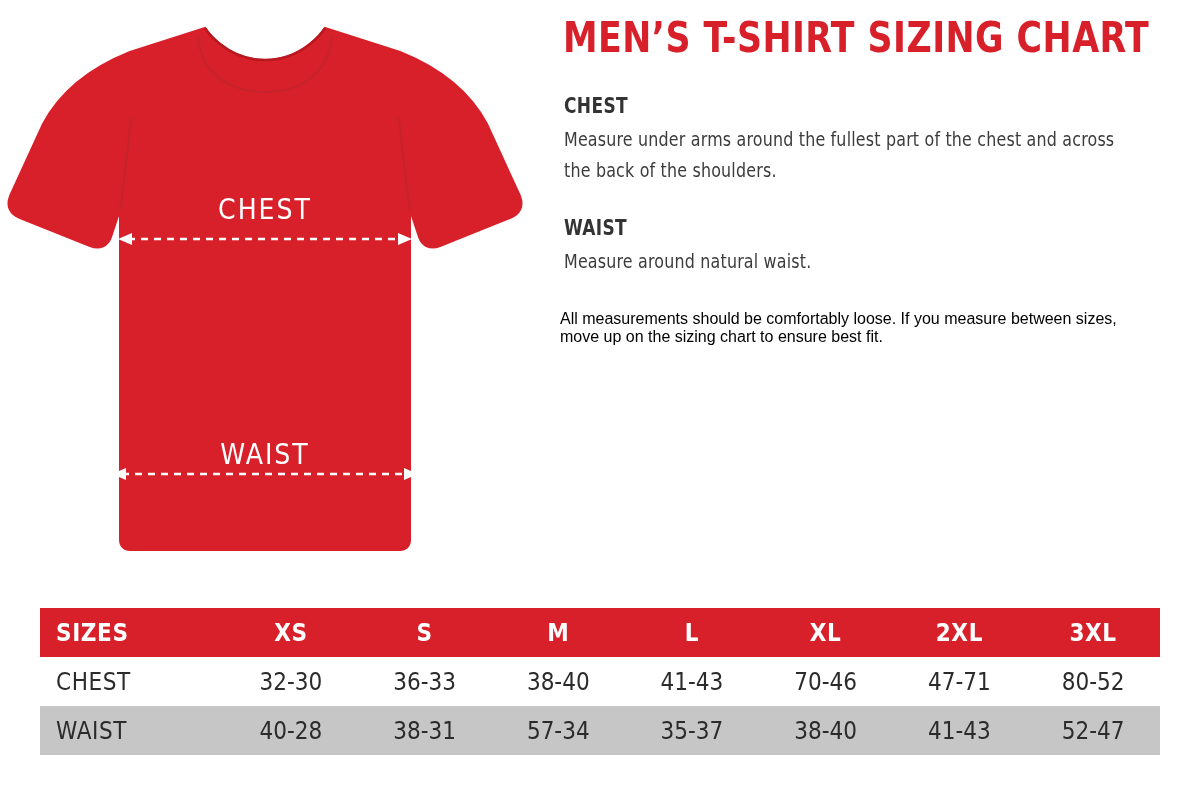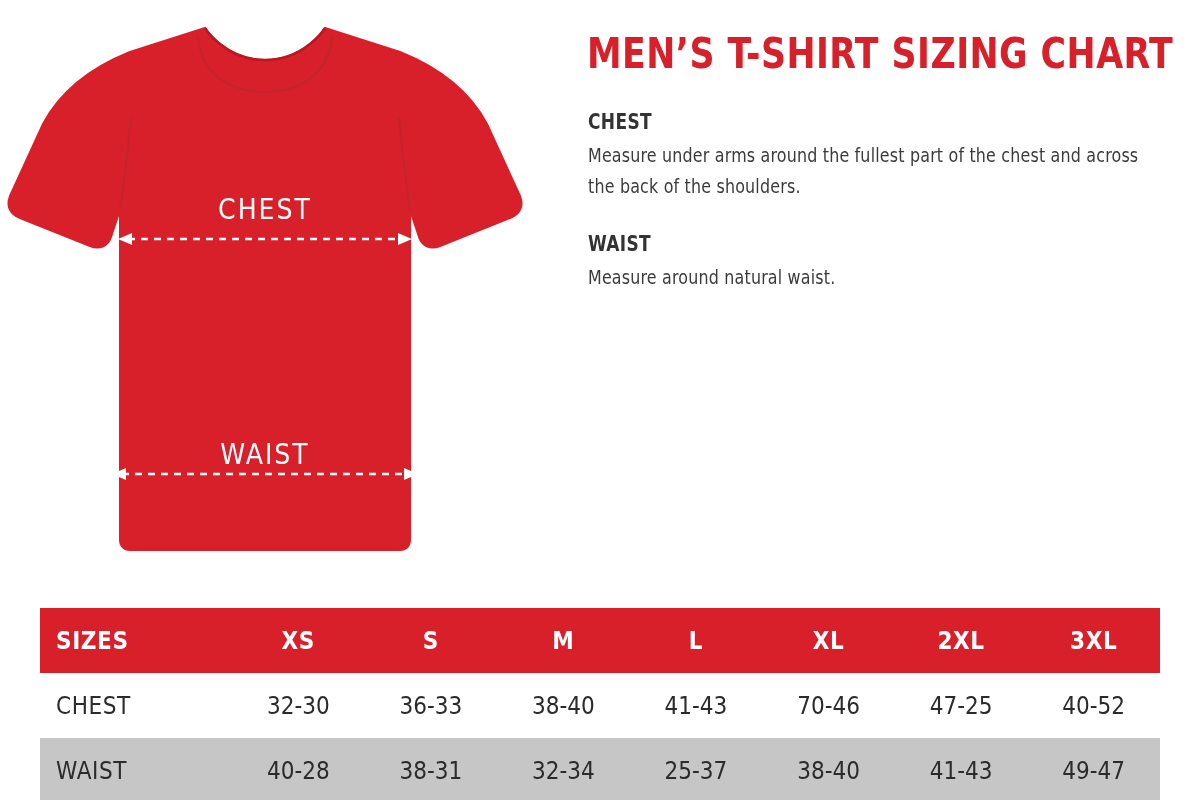--- a/index.html
+++ b/index.html
@@ -28,23 +28,22 @@
     height: 590px;
   }
   .illustration svg {
     display: block;
   }
 
   
   .info {
     position: absolute;
     left: 560px;
-    top: 32px;
+    top: 16px;
     width: 600px;
-    margin-left: 24px;
   }
   .main-title {
     color: #d8202a;
     font-size: 42px;
     line-height: 1.05;
     font-weight: bold;
     letter-spacing: 0.5px;
     font-family: "DejaVu Sans Condensed", "Liberation Sans Narrow", "Liberation Sans", sans-serif;
     transform: scaleX(0.92);
     transform-origin: left top;
@@ -86,21 +85,21 @@
   .size-table {
     position: absolute;
     left: 40px;
     top: 608px;
     width: 1120px;
     border-collapse: collapse;
     table-layout: fixed;
   }
   .size-table th,
   .size-table td {
-    padding: 8px;
+    padding: 0;
     height: 49px;
     font-size: 24px;
     text-align: center;
     font-family: "DejaVu Sans Condensed", "Liberation Sans Narrow", "Liberation Sans", sans-serif;
   }
   .size-table thead th {
     background: #d8202a;
     color: #ffffff;
     font-weight: bold;
     letter-spacing: 0.6px;
@@ -186,20 +185,23 @@
     <div class="section">
       <h3>CHEST</h3>
       <p>Measure under arms around the fullest part of the chest and across the back of the shoulders.</p>
     </div>
 
     <div class="section tight">
       <h3>WAIST</h3>
       <p>Measure around natural waist.</p>
     </div>
 
+    <div class="note">
+      <p>All measurements should be comfortably loose. If you measure between sizes, move up on the sizing chart to ensure best fit.</p>
+    </div>
   </div>
 
   <table class="size-table">
     <thead>
       <tr>
         <th class="first">SIZES</th>
         <th>XS</th>
         <th>S</th>
         <th>M</th>
         <th>L</th>
@@ -209,29 +211,29 @@
       </tr>
     </thead>
     <tbody>
       <tr class="row-chest">
         <td class="first">CHEST</td>
         <td>32-30</td>
         <td>36-33</td>
         <td>38-40</td>
         <td>41-43</td>
         <td>70-46</td>
-        <td>47-25</td>
-        <td>40-52</td>
+        <td>47-71</td>
+        <td>80-52</td>
       </tr>
       <tr class="row-waist">
         <td class="first">WAIST</td>
         <td>40-28</td>
         <td>38-31</td>
-        <td>32-34</td>
-        <td>25-37</td>
+        <td>57-34</td>
+        <td>35-37</td>
         <td>38-40</td>
         <td>41-43</td>
-        <td>49-47</td>
+        <td>52-47</td>
       </tr>
     </tbody>
   </table>
 
 </div>
 
 </body></html>

